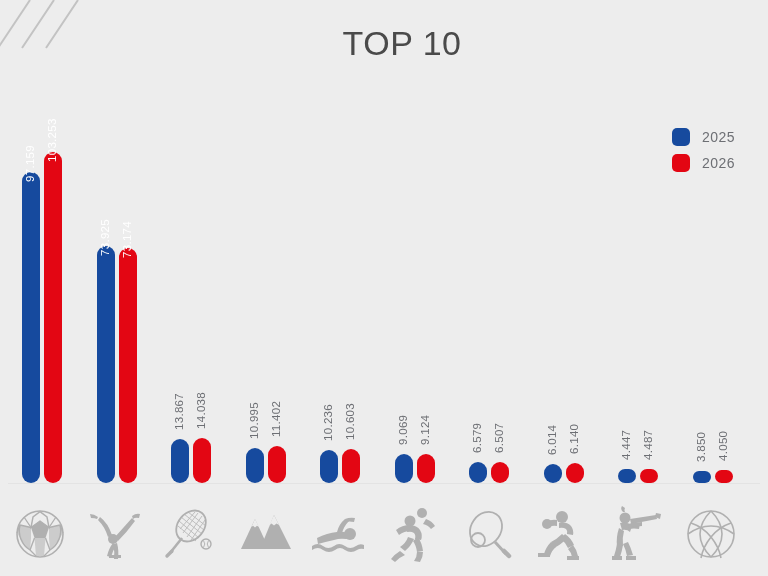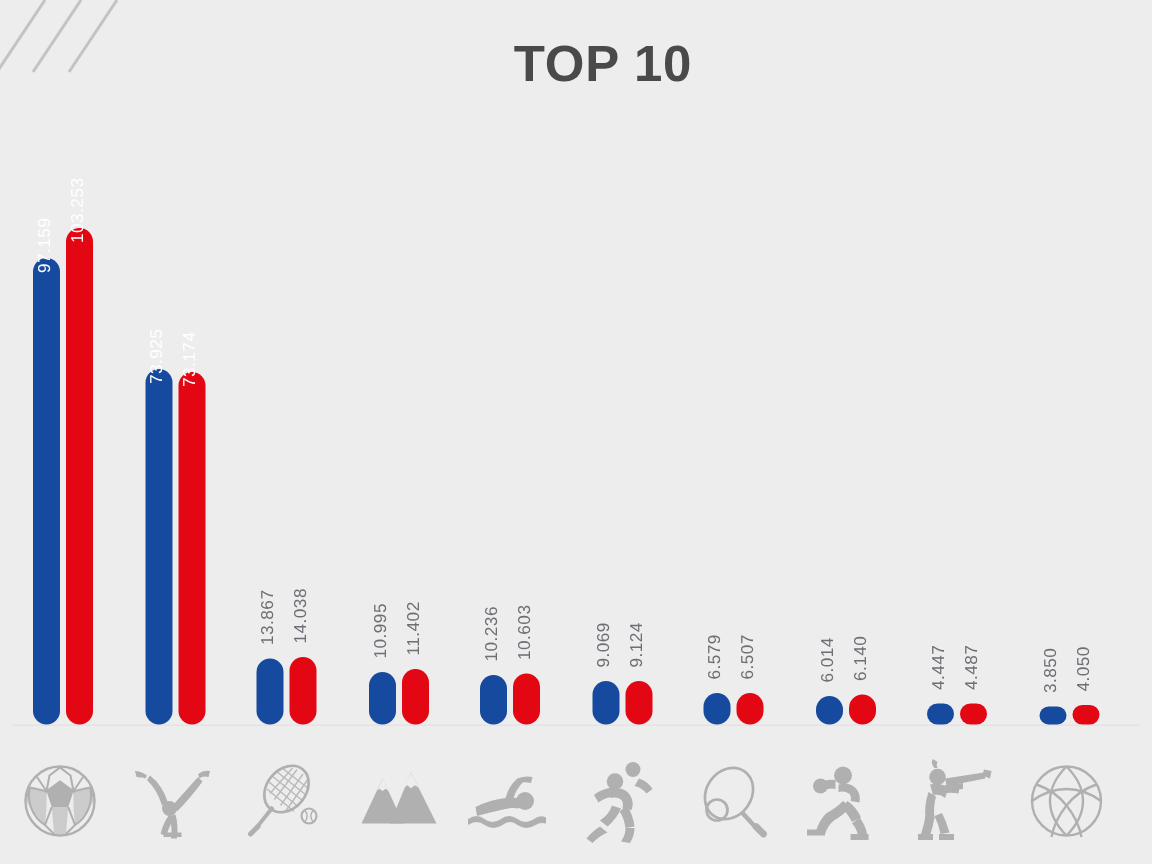--- a/index.html
+++ b/index.html
@@ -15,21 +15,21 @@
     background: #ededed;
   }
 
   
   .stripes { position: absolute; top: 0; left: 0; width: 90px; height: 62px; }
   .stripes svg { display: block; }
 
   
   .header { position: absolute; top: 24px; left: 0; width: 768px; text-align: center; }
   .title {
-    font-size: 34px; font-weight: bold; color: #4a4a4a;
+    font-size: 34px; font-weight: normal; color: #4a4a4a;
     letter-spacing: 0.5px; line-height: 38px; padding-left: 36px;
   }
   .subtitle {
     margin-top: 6px;
     font-size: 21px; color: #6d6f74; letter-spacing: 4.2px; line-height: 26px;
   }
 
   
   .legend { position: absolute; top: 124px; left: 672px; }
   .legend-row { display: flex; align-items: center; height: 26px; }
@@ -78,20 +78,30 @@
         <line x1="22" y1="48" x2="54" y2="0"></line>
         <line x1="46" y1="48" x2="78" y2="0"></line>
       </g>
     </svg>
   </div>
 
   <div class="header">
     <div class="title">TOP 10</div>
   </div>
 
+  <div class="legend">
+    <div class="legend-row">
+      <span class="legend-swatch" style="background: rgb(22, 74, 158);"></span>
+      <span class="legend-label">2025</span>
+    </div>
+    <div class="legend-row">
+      <span class="legend-swatch" style="background: rgb(227, 6, 19);"></span>
+      <span class="legend-label">2026</span>
+    </div>
+  </div>
 
   <div class="plot">
     <div class="baseline"></div>
     <div id="groups">
         <div class="group" style="left: 14px; bottom: 93px;">
           <div class="bar b2025" style="height: 311px; background: rgb(22, 74, 158);"></div>
           <span class="lbl inside" style="left: 22px; bottom: 301px;">97.159</span>
           <div class="bar b2026" style="height: 331px; background: rgb(227, 6, 19);"></div>
           <span class="lbl inside" style="left: 44px; bottom: 321px;">103.253</span>
         </div>

